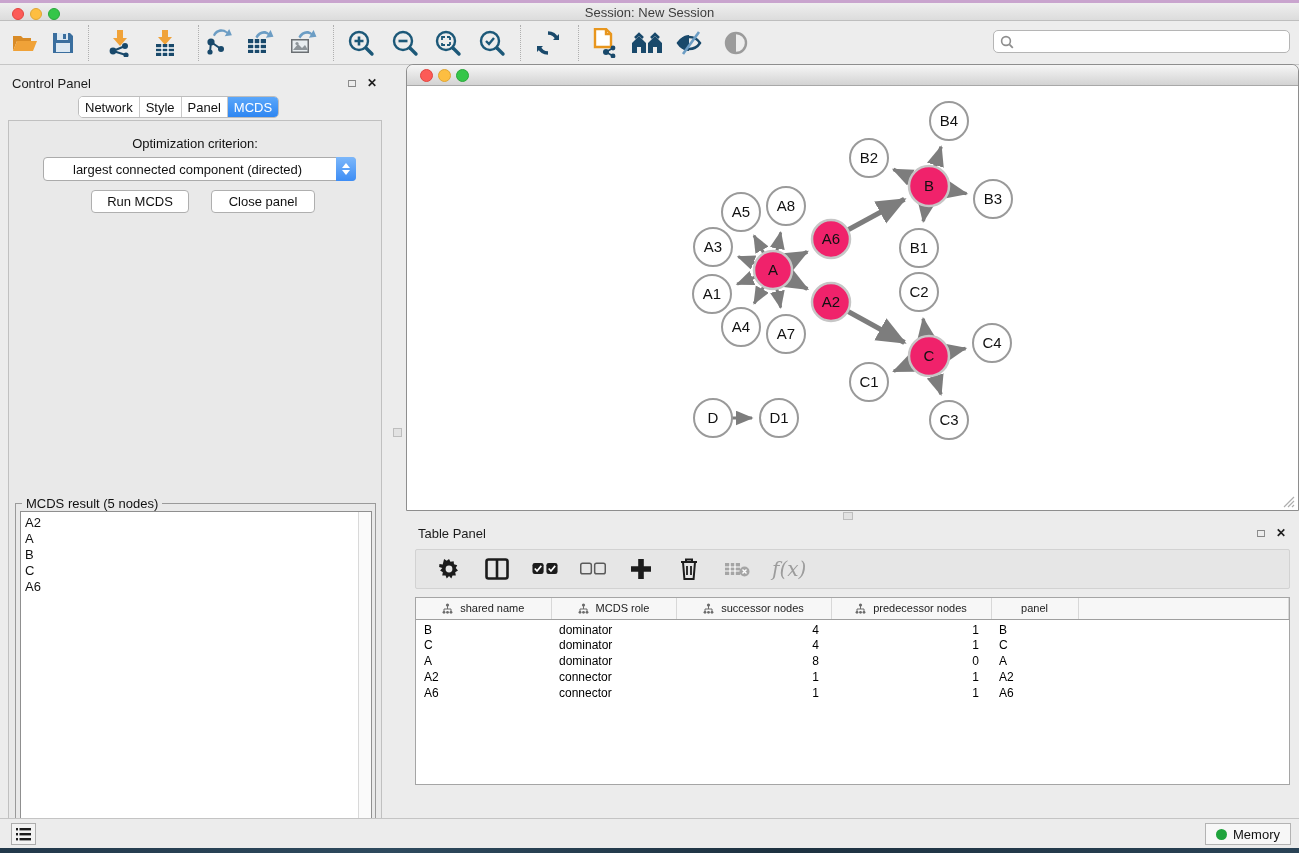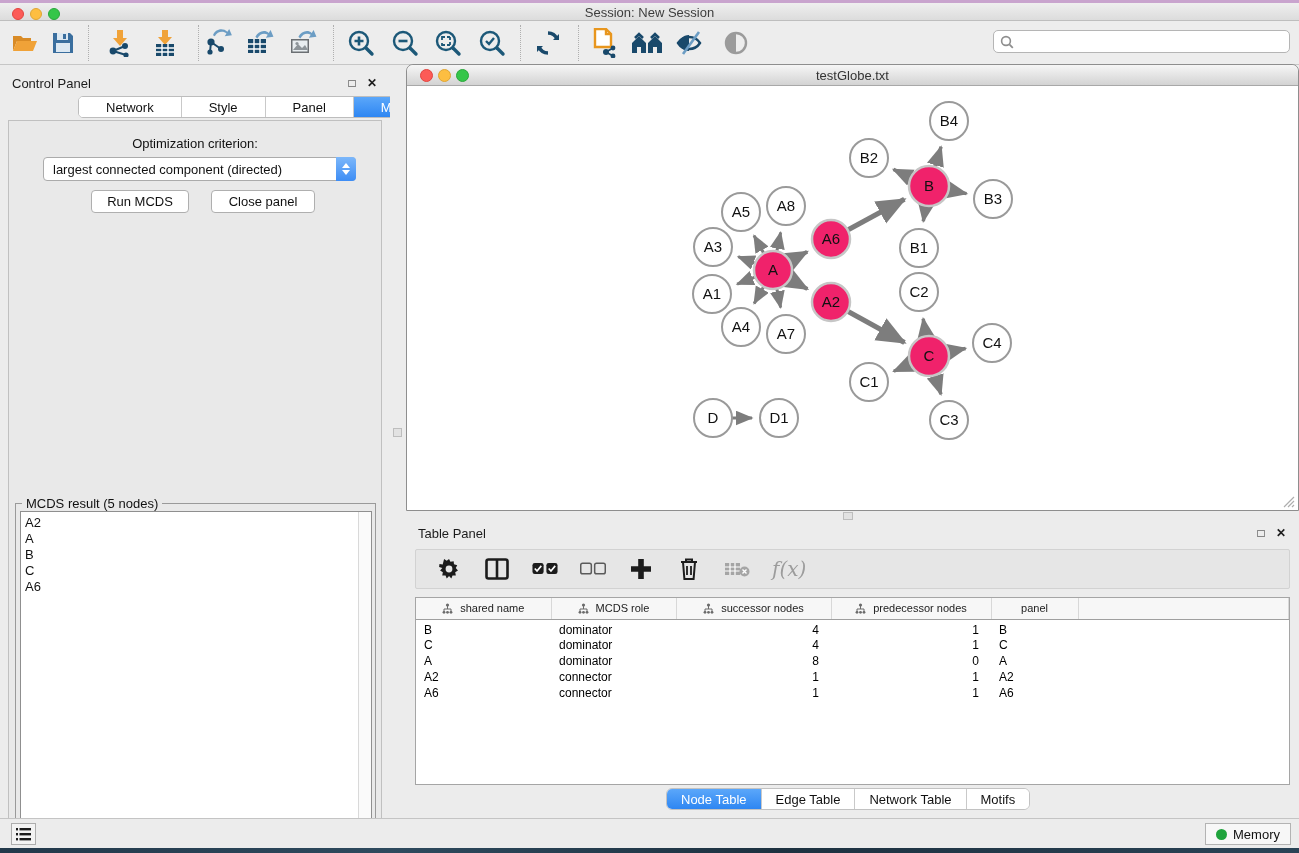--- a/index.html
+++ b/index.html
@@ -37,32 +37,32 @@
   .control-panel { position:absolute; left:0; top:65px; width:390px; height:750px; background:#ECECEC; }
   .cp-header { position:absolute; left:0; top:4px; width:100%; height:26px; }
   .cp-title { position:absolute; left:12px; top:7px; font-size:13px; color:#1c1c1c; }
   .panel-btn { position:absolute; top:6px; width:16px; height:16px; font-size:12px; color:#1c1c1c;
     display:flex; align-items:center; justify-content:center; }
   .panel-btn.float { right:30px; }
   .panel-btn.close { right:10px; font-weight:bold; }
 
   .cp-tabs { position:absolute; left:78px; top:31px; height:22px; display:flex;
     border:1px solid #BDBDBD; border-radius:5px; overflow:hidden; background:#fff; }
-  .cp-tab { padding:0 27px; font-size:13px; color:#111; display:flex; align-items:center;
+  .cp-tab { padding:0 6px; font-size:13px; color:#111; display:flex; align-items:center;
     border-right:1px solid #C9C9C9; background:#fff; }
   .cp-tab:last-child { border-right:none; }
   .cp-tab.active { background:linear-gradient(#5BA7FA,#2E86F2); color:#fff; }
 
   .cp-body { position:absolute; left:8px; top:55px; width:374px; height:748px;
     background:#E9E9E9; border:1px solid #C0C0C0; }
   .opt-label { position:absolute; left:0; width:100%; top:15px; text-align:center;
     font-size:13px; color:#111; }
   .dropdown { position:absolute; left:34px; top:36px; width:313px; height:24px; background:#fff;
     border:1px solid #ABABAB; border-radius:4px; display:flex; align-items:center; }
-  .dropdown .dd-text { flex:1; font-size:13px; color:#111; padding-left:9px; }
+  .dropdown .dd-text { flex:1; font-size:13px; color:#111; padding-left:9px;margin-left:20px; }
   .dd-stepper { width:20px; height:24px; margin-right:-1px; border-radius:0 4px 4px 0;
     background:linear-gradient(#7CB7FA,#3D8DF5); display:flex; flex-direction:column;
     align-items:center; justify-content:center; gap:2px; }
   .dd-stepper .up { width:0; height:0; border-left:4px solid transparent; border-right:4px solid transparent; border-bottom:5px solid #fff; }
   .dd-stepper .dn { width:0; height:0; border-left:4px solid transparent; border-right:4px solid transparent; border-top:5px solid #fff; }
   .cp-btn { position:absolute; top:69px; height:23px; background:#fff; border:1px solid #AFAFAF;
     border-radius:4px; font-size:13px; color:#111; display:flex; align-items:center; justify-content:center; }
   .btn-run { left:82px; width:98px; }
   .btn-close { left:202px; width:104px; }
 
@@ -321,21 +321,20 @@
 
 <div class="v-divider">
   <span class="v-handle"></span>
 </div>
 
 <div class="network-window">
   <div class="nw-titlebar">
     <span class="nw-tl red"></span>
     <span class="nw-tl yellow"></span>
     <span class="nw-tl green"></span>
-    <div class="nw-title">testGlobe.txt</div>
   </div>
   <div class="nw-canvas">
     <svg id="graph-svg" width="889" height="423" viewBox="0 0 889 423">
         <defs>
           <marker id="arrow" markerWidth="7" markerHeight="6" refX="5.5" refY="2.5" orient="auto" markerUnits="strokeWidth">
             <path d="M0,0 L6,2.5 L0,5 z" fill="#7D7D7D"></path>
           </marker>
         </defs>
         <line x1="356.304607827596" y1="167.2396016875177" x2="346.043088258606" y2="148.64059746872346" stroke="#7D7D7D" stroke-width="3" marker-end="url(#arrow)"></line>
         <line x1="368.5830786372219" y1="165.36022824752303" x2="372.62538204416717" y2="145.45965762871543" stroke="#7D7D7D" stroke-width="3" marker-end="url(#arrow)"></line>
@@ -588,26 +587,20 @@
             <td>connector</td>
             <td class="num">1</td>
             <td class="num">1</td>
             <td>A6</td>
             <td></td>
           </tr>
         </tbody>
     </table>
   </div>
 
-  <div class="bottom-tabs">
-    <div class="bt-tab active">Node Table</div>
-    <div class="bt-tab">Edge Table</div>
-    <div class="bt-tab">Network Table</div>
-    <div class="bt-tab">Motifs</div>
-  </div>
 </div>
 
 <div class="status-bar">
   <div class="list-btn">
     <svg width="15" height="13" viewBox="0 0 15 13">
         <rect x="0" y="0" width="2" height="2.4" fill="#1c1c1c"></rect>
         <rect x="3.5" y="0" width="11.5" height="2.4" fill="#1c1c1c"></rect>
         <rect x="0" y="5" width="2" height="2.4" fill="#1c1c1c"></rect>
         <rect x="3.5" y="5" width="11.5" height="2.4" fill="#1c1c1c"></rect>
         <rect x="0" y="10" width="2" height="2.4" fill="#1c1c1c"></rect>

